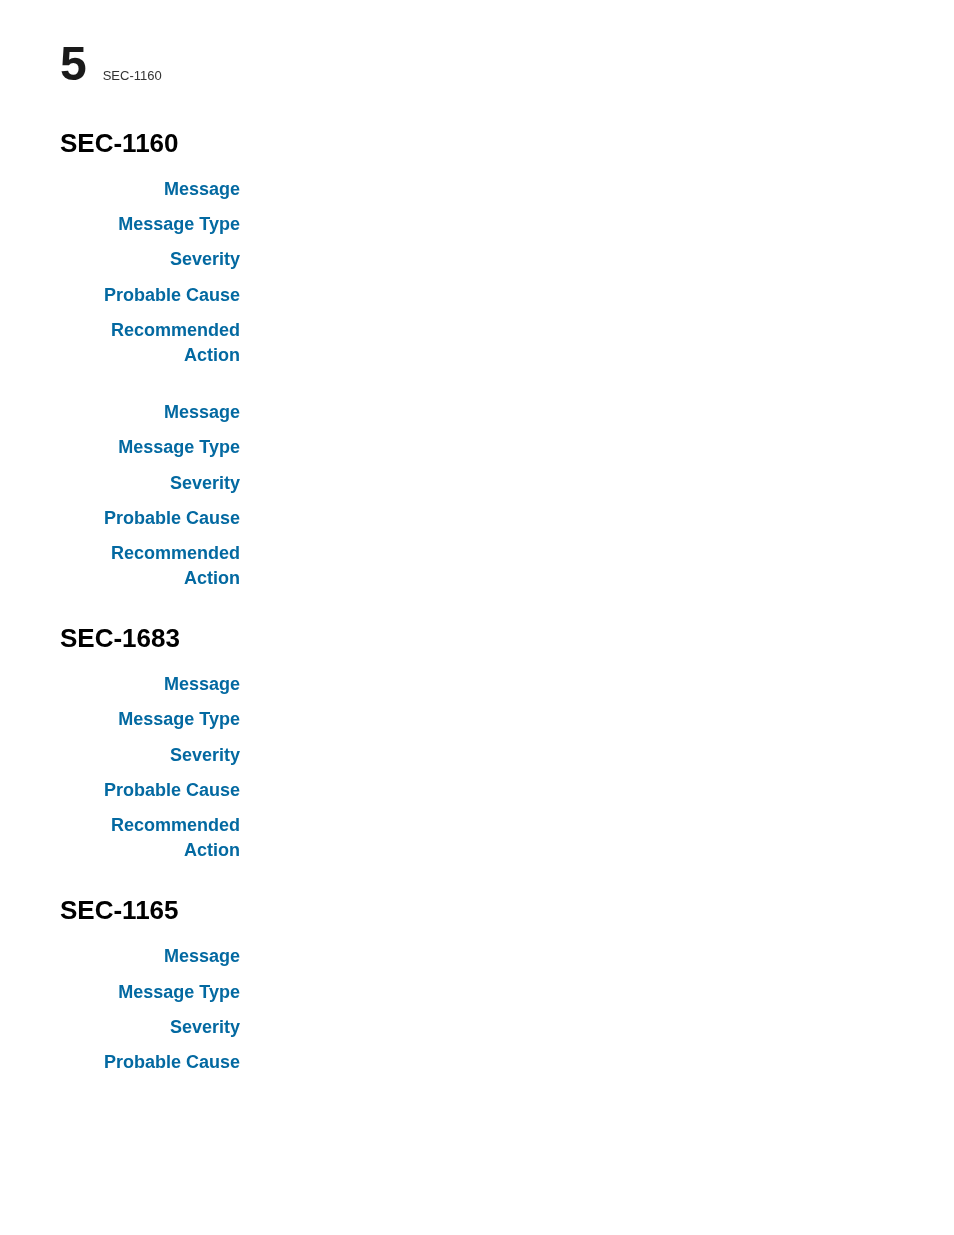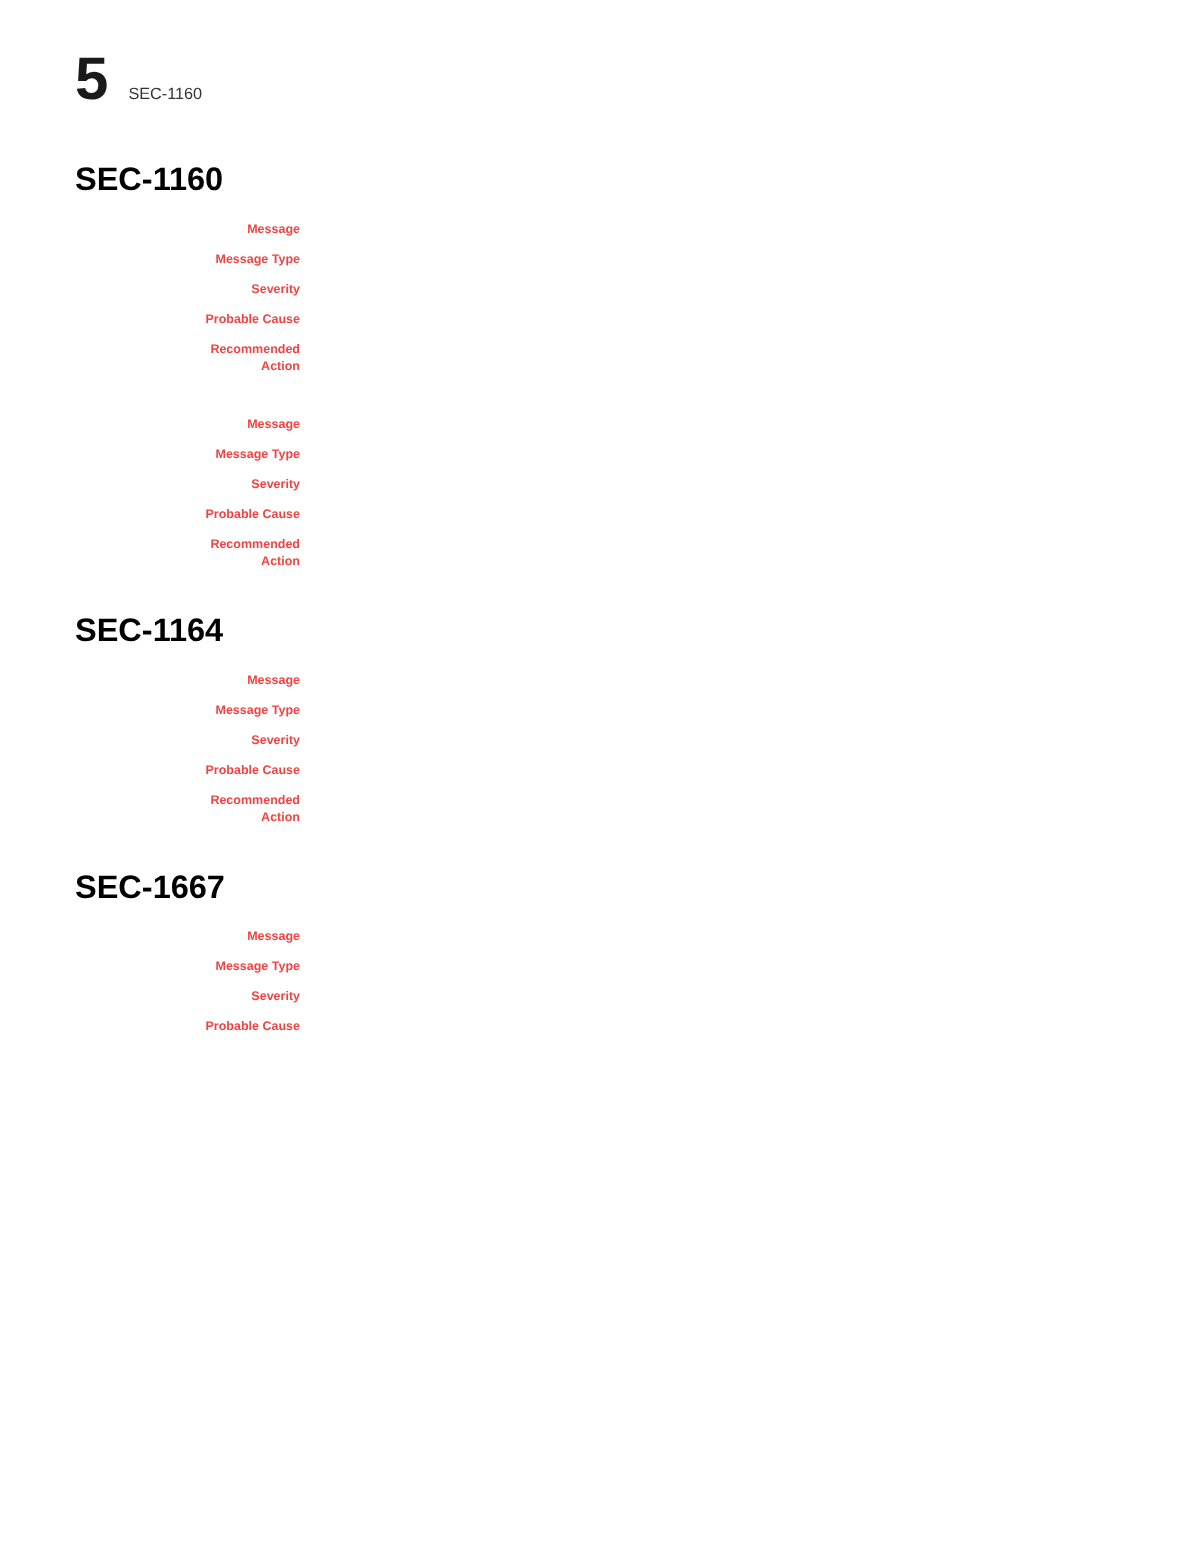--- a/index.html
+++ b/index.html
@@ -55,22 +55,22 @@
       margin-bottom: 10px;
       padding-left: 20px;
     }
 
     .field-label {
       width: 180px;
       min-width: 180px;
       text-align: right;
       font-weight: bold;
       font-family: Arial, sans-serif;
-      font-size: 10px;
-      color: #ef4444;
+      font-size: 18px;
+      color: #0369a1;
       padding-right: 20px;
       line-height: 1.4;
     }
 
     .field-value {
       flex: 1;
       font-family: Arial, sans-serif;
       font-size: 13px;
       color: #1a1a1a;
       line-height: 1.4;
@@ -124,21 +124,21 @@
       <div class="field-row">
         <div class="field-label">Probable Cause</div>
         <div class="field-value"></div>
       </div>
       <div class="field-row">
         <div class="field-label">Recommended<br>Action</div>
         <div class="field-value"></div>
       </div>
     </div>
     <div class="section">
-      <div class="section-title">SEC-1164</div>
+      <div class="section-title">SEC-1683</div>
       <div class="field-row">
         <div class="field-label">Message</div>
         <div class="field-value"></div>
       </div>
       <div class="field-row">
         <div class="field-label">Message Type</div>
         <div class="field-value"></div>
       </div>
       <div class="field-row">
         <div class="field-label">Severity</div>
@@ -147,21 +147,21 @@
       <div class="field-row">
         <div class="field-label">Probable Cause</div>
         <div class="field-value"></div>
       </div>
       <div class="field-row">
         <div class="field-label">Recommended<br>Action</div>
         <div class="field-value"></div>
       </div>
     </div>
     <div class="section">
-      <div class="section-title">SEC-1667</div>
+      <div class="section-title">SEC-1165</div>
       <div class="field-row">
         <div class="field-label">Message</div>
         <div class="field-value"></div>
       </div>
       <div class="field-row">
         <div class="field-label">Message Type</div>
         <div class="field-value"></div>
       </div>
       <div class="field-row">
         <div class="field-label">Severity</div>

